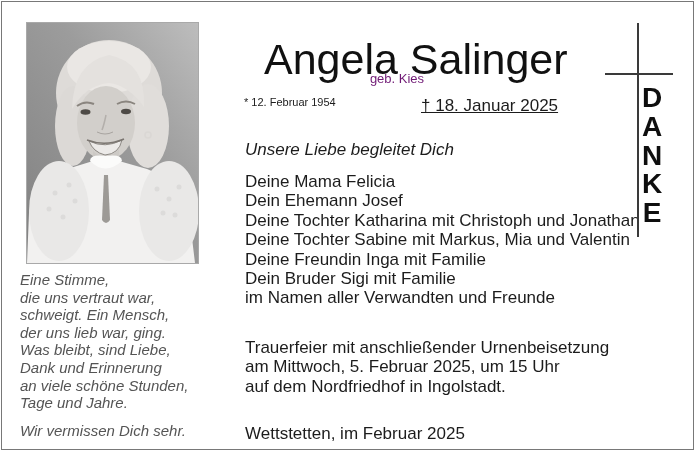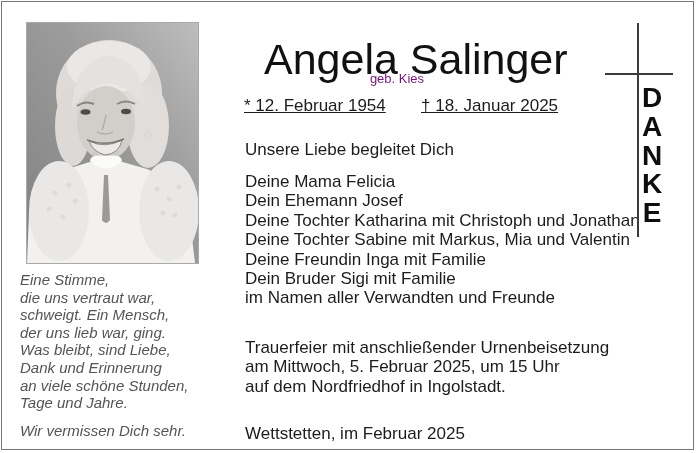--- a/index.html
+++ b/index.html
@@ -9,23 +9,23 @@
   }
   .frame{position:absolute;left:1px;top:1px;width:691px;height:447px;border:1px solid #787878;pointer-events:none;}
   .photo{position:absolute;left:26px;top:22px;width:171px;height:240px;border:1px solid #a9a9a9;overflow:hidden;background:#9a9a9a;}
   .photo svg{display:block;}
   .poem{position:absolute;left:20px;top:271px;width:187px;
         font-style:italic;color:#545454;font-size:15px;line-height:17.6px;}
   .poem-closing{position:absolute;left:20px;top:422px;width:187px;text-align:left;
         font-style:italic;color:#545454;font-size:15px;}
   .title{position:absolute;left:248px;top:20px;margin:16px;font-size:43px;line-height:47px;font-weight:normal;color:#111;white-space:nowrap;}
   .subtitle{position:absolute;left:248px;top:71px;width:298px;text-align:center;font-size:13px;color:#701a75;}
-  .date-birth{position:absolute;left:244px;top:96px;font-size:17px;white-space:nowrap;text-decoration:underline;}
+  .date-birth{position:absolute;left:244px;top:96px;font-size:11px;white-space:nowrap;}
   .date-death{position:absolute;left:421px;top:96px;font-size:17px;white-space:nowrap;text-decoration:underline;}
-  .intro{position:absolute;left:245px;top:140px;font-size:17px;white-space:nowrap;}
+  .intro{position:absolute;left:245px;top:140px;font-size:17px;white-space:nowrap;font-style:italic;}
   .mourners{position:absolute;left:245px;top:172px;font-size:17px;line-height:19.4px;white-space:nowrap;}
   .funeral{position:absolute;left:245px;top:338px;font-size:17px;line-height:19.4px;white-space:nowrap;}
   .place-date{position:absolute;left:245px;top:424px;font-size:17px;white-space:nowrap;}
   .cross-v{position:absolute;left:637px;top:23px;width:1.5px;height:214px;background:#3a3a3a;}
   .cross-h{position:absolute;left:605px;top:73px;width:68px;height:1.5px;background:#3a3a3a;}
   .danke{position:absolute;left:640px;top:84px;width:24px;text-align:center;
          font-size:28px;font-weight:bold;line-height:28.75px;color:#0e0e0e;}
   .danke span{display:block;}
 </style>
 </head>

